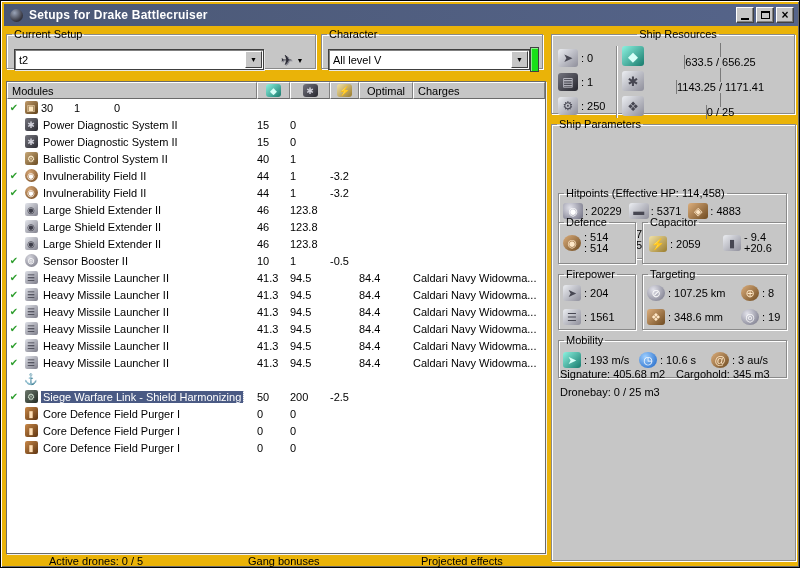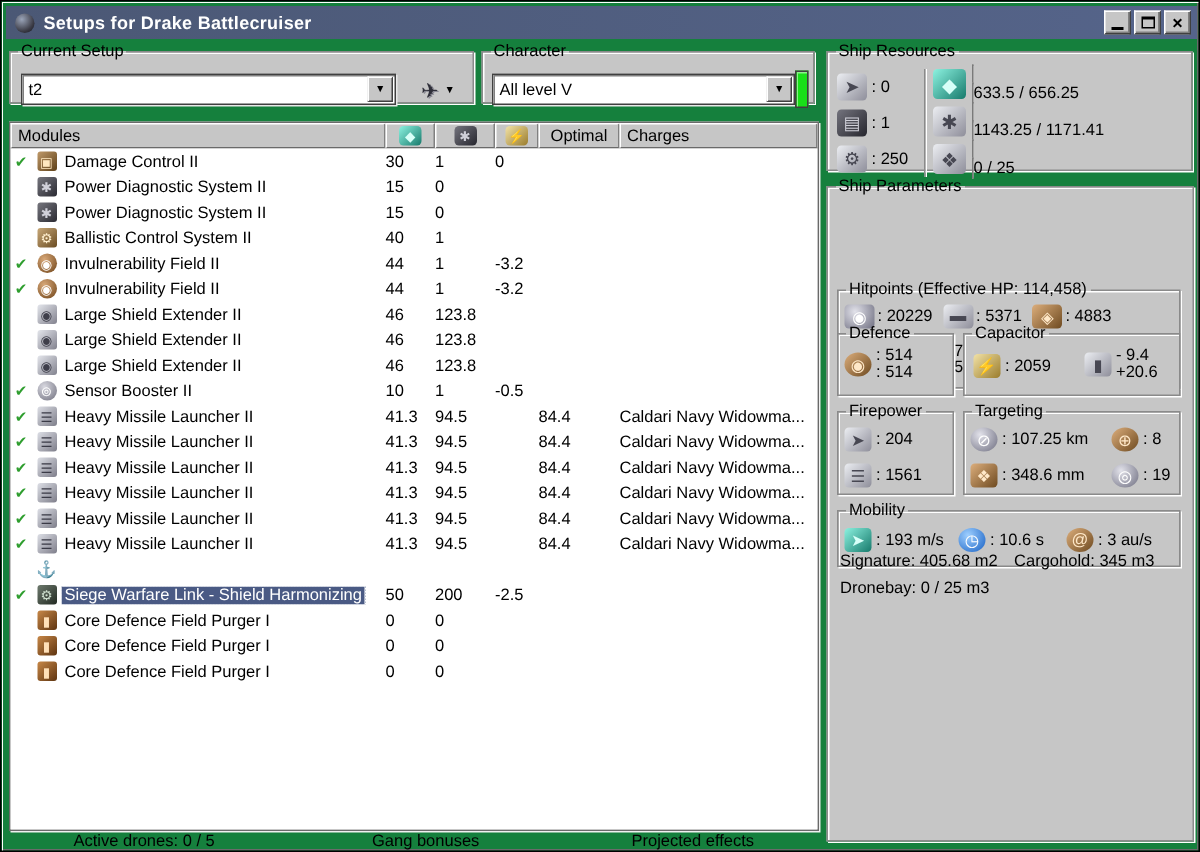--- a/index.html
+++ b/index.html
@@ -1,20 +1,20 @@
 <!DOCTYPE html>
 <html><head>
 <meta charset="utf-8">
 <style>
   * { margin:0; padding:0; box-sizing:border-box; }
   html,body { width:800px; height:568px; overflow:hidden; }
   body { font-family:"Liberation Sans", sans-serif; font-size:11px; color:#000; background:#9a9a9a; }
 
   .window { position:absolute; left:0; top:0; width:800px; height:568px;
-    background:#15803d; border:1px solid #000;
+    background:#eab308; border:1px solid #000;
     box-shadow: inset 1px 1px 0 #ffffff, inset -1px -1px 0 #6a6a6a; }
 
   
   .titlebar { position:absolute; left:3px; top:3px; width:794px; height:22px;
     background:linear-gradient(90deg,#4b5875,#55648a); display:flex; align-items:center; padding:0 4px; }
   .app-icon { width:13px; height:13px; border-radius:50%;
     background:radial-gradient(circle at 35% 30%, #9aa4b8, #3a3a44 65%, #14141c); margin:0 6px 0 2px; }
   .title-text { color:#fff; font-weight:bold; font-size:12px; letter-spacing:0.2px; }
   .winbtns { position:absolute; right:4px; top:3px; display:flex; gap:2px; }
   .winbtn { width:18px; height:16px; background:#c6c6c6; border:1px solid;
@@ -24,21 +24,21 @@
   .glyph-restore { width:9px; height:8px; border:1px solid #000; border-top-width:2px; background:#c6c6c6; }
   .glyph-close { font-size:12px; line-height:10px; }
 
   
   fieldset { position:absolute; border:1px solid #8a8a8a;
     box-shadow:inset 1px 1px 0 #ffffff, 1px 1px 0 #ffffff; background:#c6c6c6; }
   legend { font-size:11px; padding:0 2px; margin-left:5px; }
 
   .fs-current-setup { left:5px; top:27px; width:310px; height:41px; }
   .fs-character    { left:320px; top:27px; width:222px; height:41px; }
-  .fs-resources    { left:550px; top:27px; width:244px; height:86px; }
+  .fs-resources    { left:550px; top:27px; width:244px; height:86px;text-align:center; }
   .fs-parameters   { left:550px; top:117px; width:245px; height:443px; }
 
   
   .combo { position:absolute; height:21px; background:#fff;
     border:1px solid #404040; box-shadow:inset 1px 1px 0 #808080, 1px 1px 0 #e8e8e8;
     display:flex; align-items:center; }
   .combo-text { flex:1; padding:0 4px; white-space:nowrap; overflow:hidden; }
   .combo-btn { width:17px; height:17px; margin-right:1px; background:#c6c6c6;
     border:1px solid; border-color:#fff #404040 #404040 #fff;
     display:flex; align-items:center; justify-content:center; font-size:7px; color:#000; }
@@ -250,21 +250,20 @@
       <div class="hseg h-charges">
           <span>Charges</span>
         </div>
     </div>
     <div class="mrows">
         <div class="row">
     <span class="c-check">✔</span>
     <span class="c-icon">
             <span class="mi mi-damage-control">▣</span>
           </span>
-    <span class="c-name"><span class="nametext">Damage Control II</span></span>
     <span class="c-cpu">30</span>
     <span class="c-pg">1</span>
     <span class="c-cap">0</span>
     <span class="c-opt"></span>
     <span class="c-charges"></span>
   </div>
         <div class="row">
     <span class="c-check"></span>
     <span class="c-icon">
             <span class="mi mi-power-diagnostic">✱</span>

